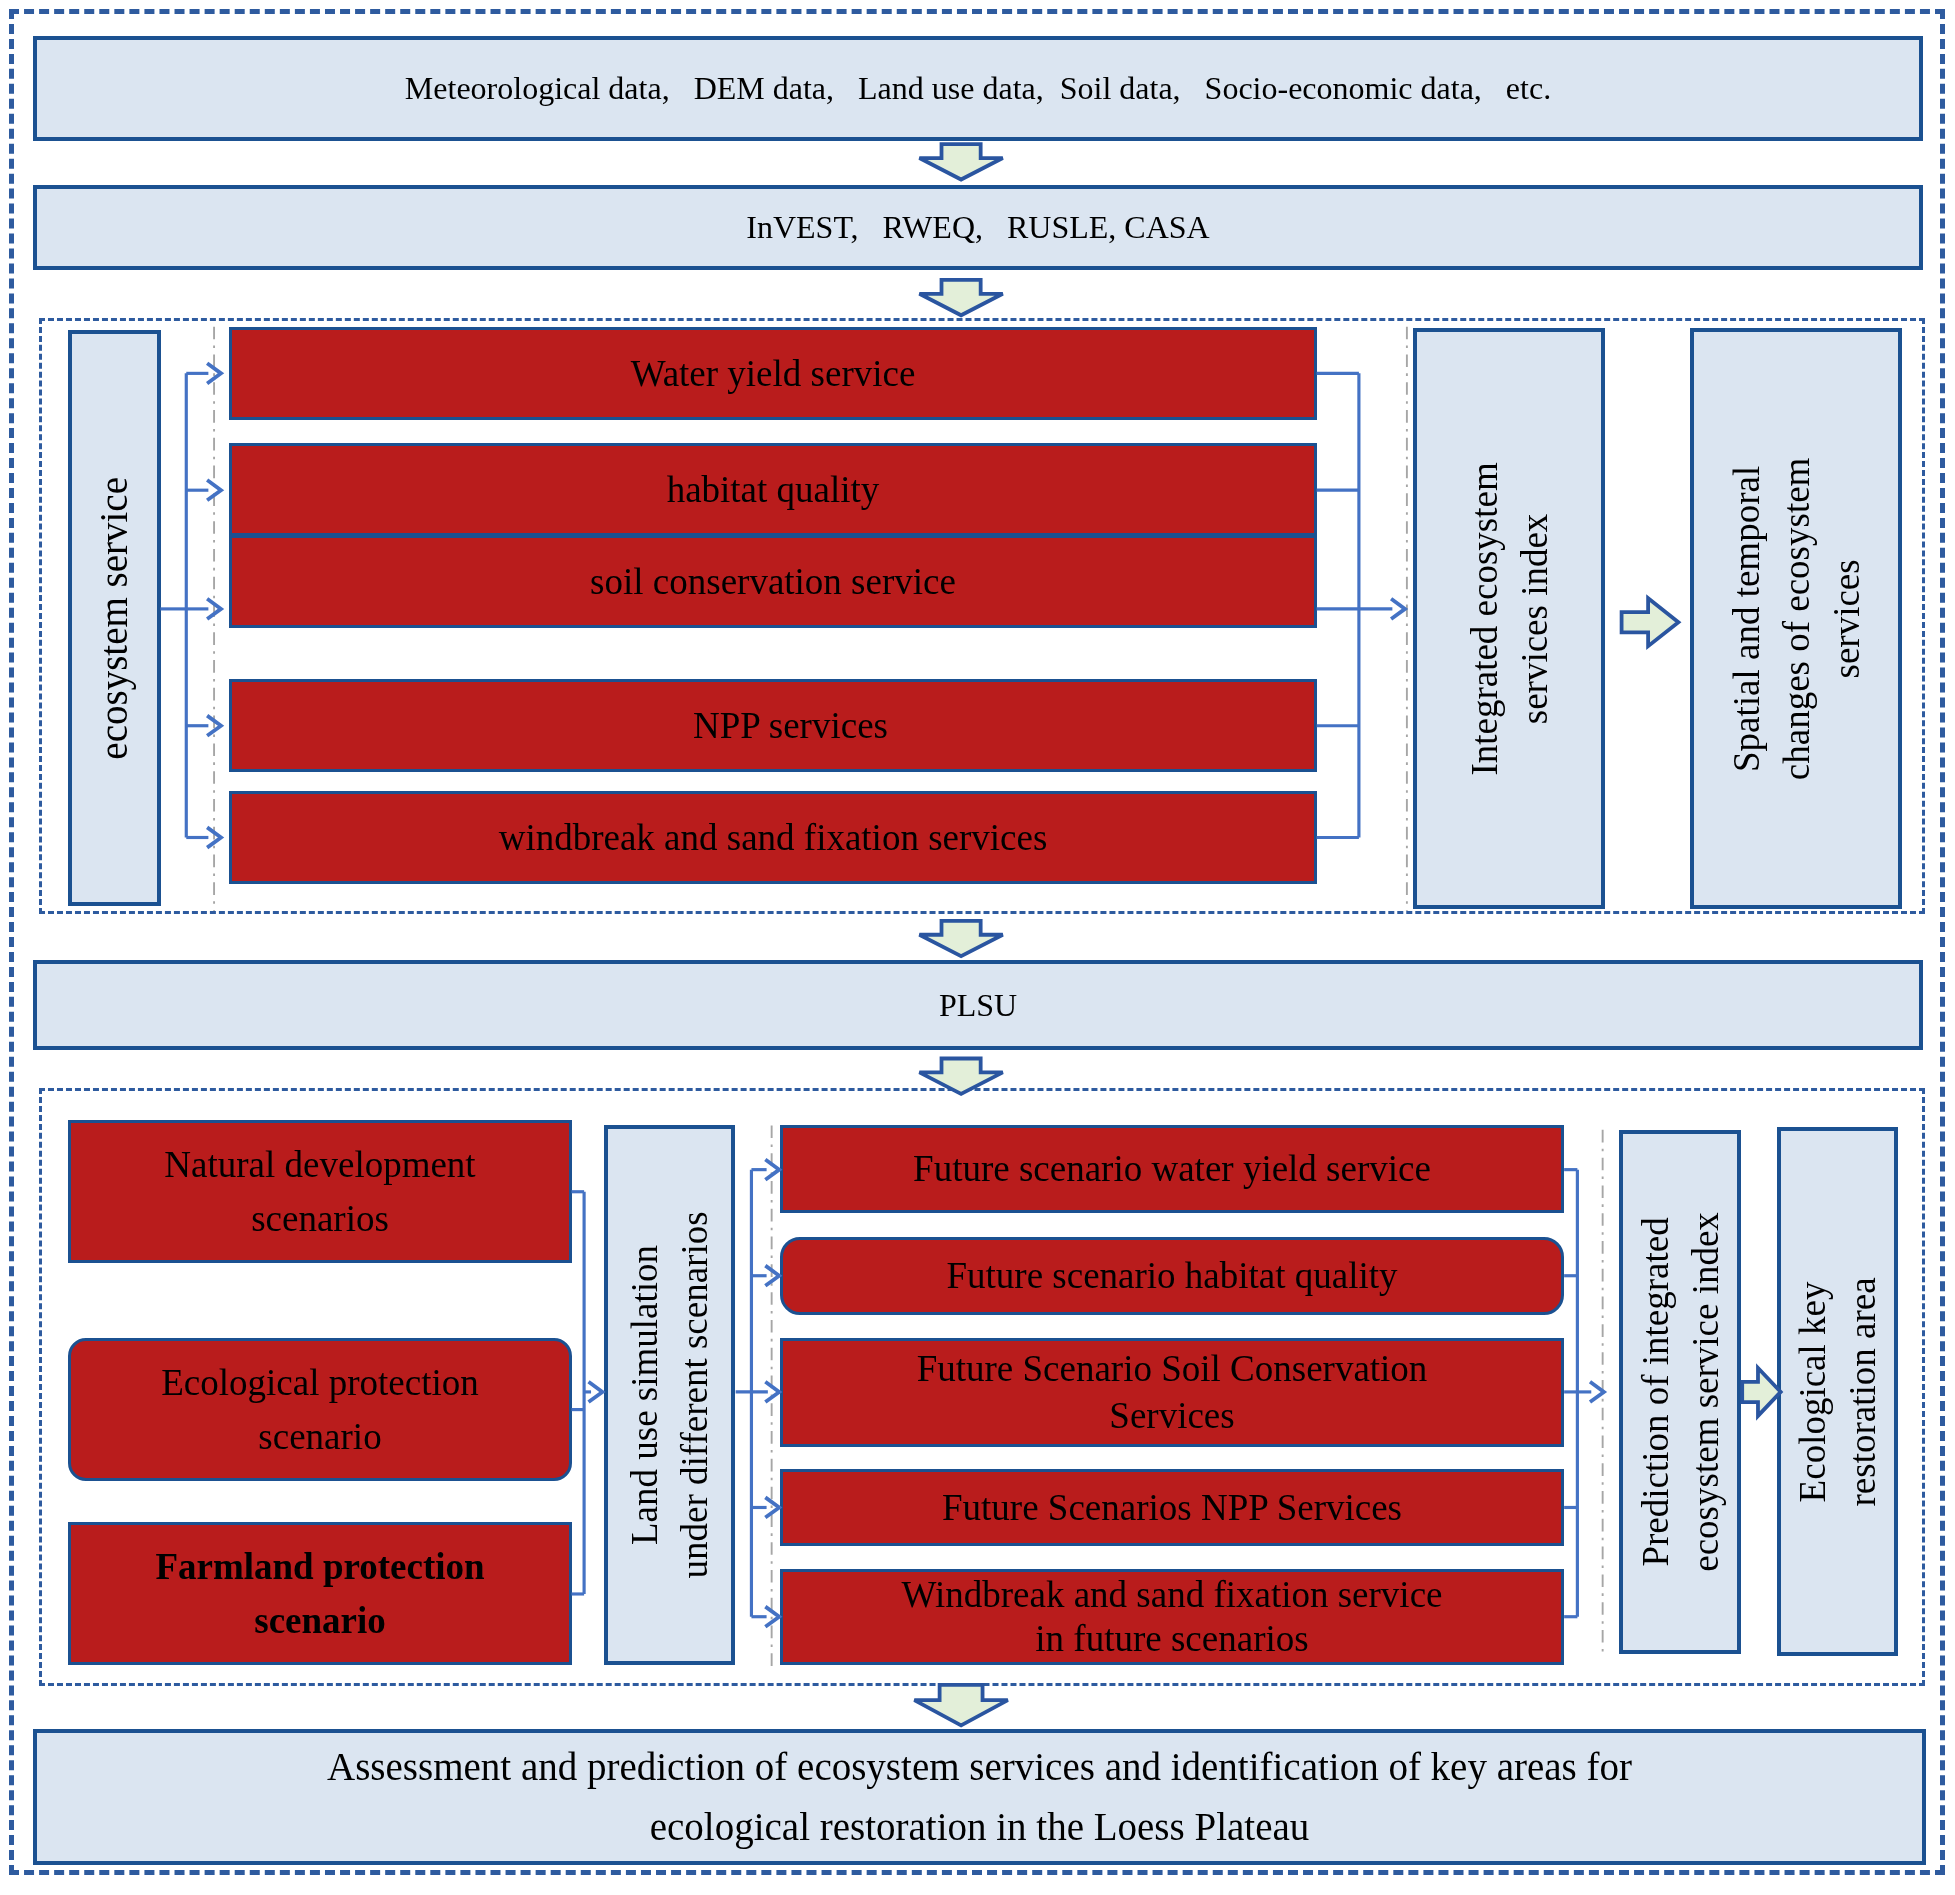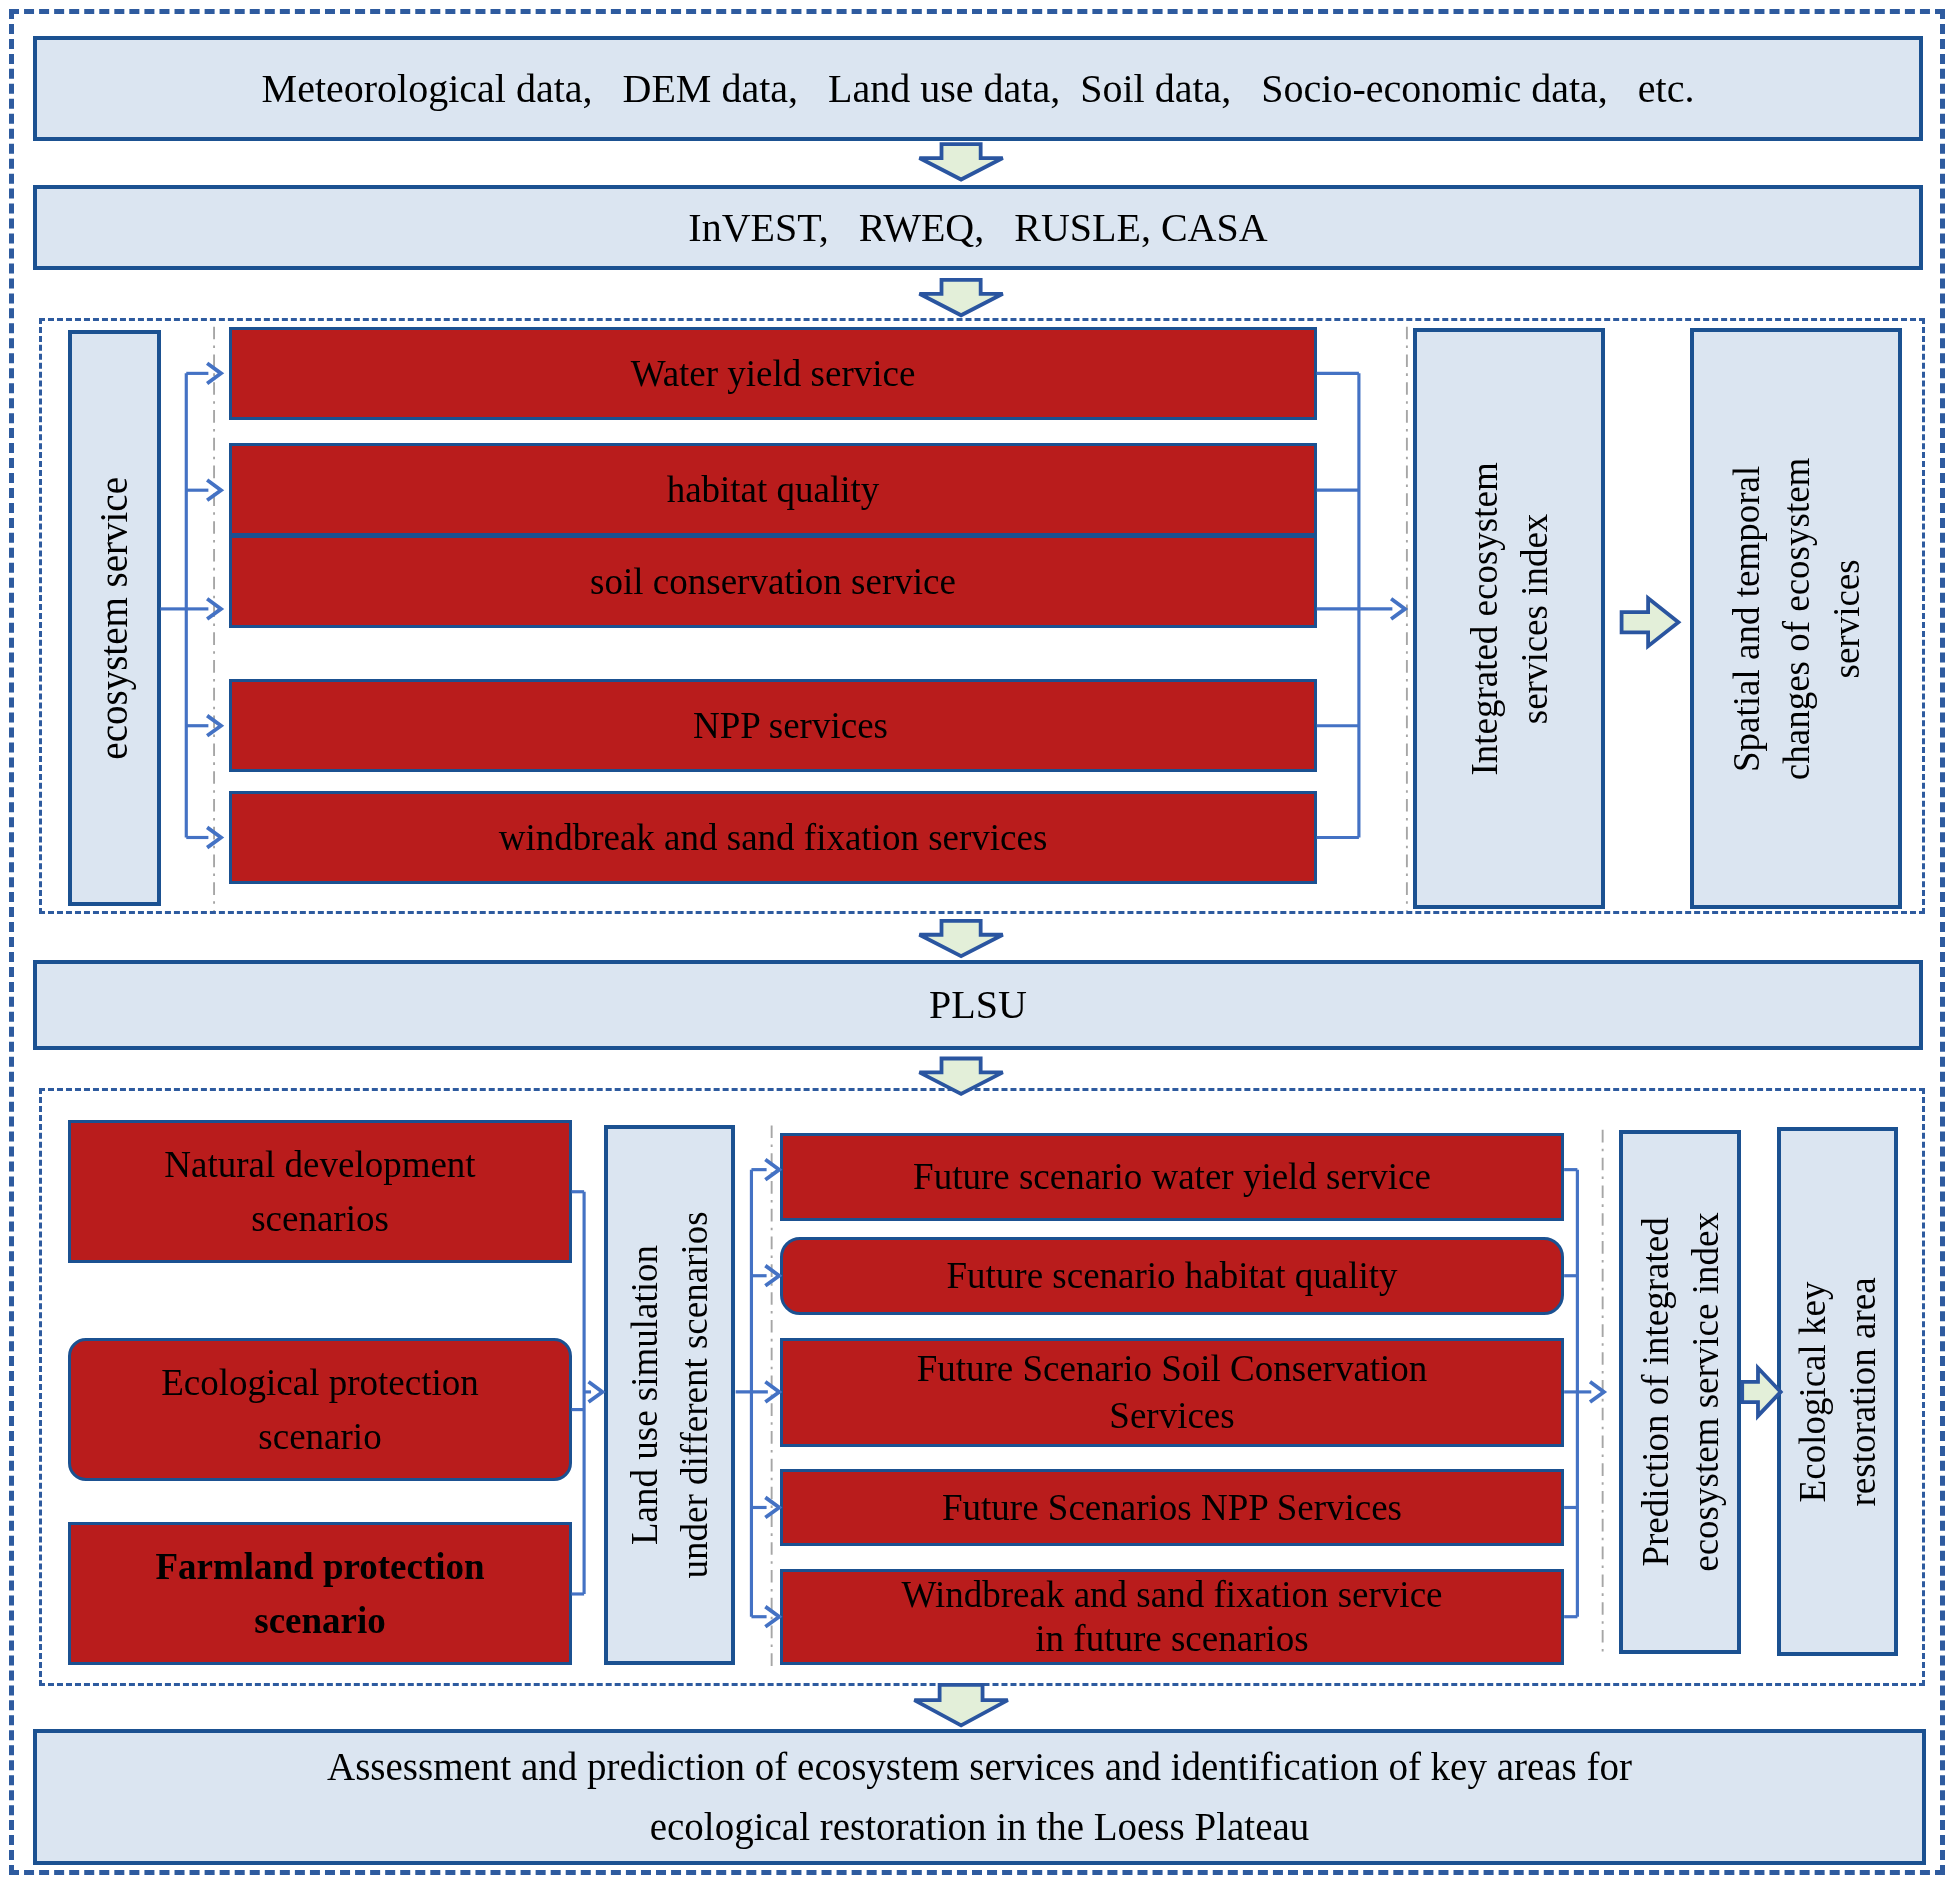--- a/index.html
+++ b/index.html
@@ -6,21 +6,21 @@
   #canvas{
     position:relative;width:1955px;height:1896px;background:#ffffff;
     font-family:"Liberation Serif","DejaVu Serif",serif;color:#000;
   }
   .abs{position:absolute;box-sizing:border-box;}
   .box{
     background:#dbe5f1;border:4.4px solid #1b5191;
     display:flex;align-items:center;justify-content:center;text-align:center;
   }
   .green{background:#b91c1c;border:3.8px solid #1b5191;}
-  .rowtext{font-size:40px;white-space:pre-wrap;line-height:1.2;}
+  .rowtext{font-size:32px;white-space:pre-wrap;line-height:1.2;}
   .gtext{font-size:37px;white-space:pre-line;line-height:1.45;}
   .dotted{border:3.8px dashed #2e5b9f;background:transparent;}
   .outerdotted{border:5px dashed #2e5b9f;background:transparent;}
   .vbox{overflow:visible;}
   .vtext{
     transform:rotate(-90deg);white-space:pre-line;text-align:center;
     font-size:37px;line-height:1.35;width:695px;flex:0 0 auto;
   }
   .overlay{position:absolute;left:0;top:0;pointer-events:none;}
   .conn{stroke:#4472c4;stroke-width:5;fill:none;}
@@ -93,21 +93,21 @@
   <div class="abs box green" style="left:68px;top:1522px;width:504px;height:143px;font-weight:bold;">
     <span class="gtext">Farmland protection
 scenario</span>
   </div>
 
   <div class="abs box vbox" style="left:604px;top:1125px;width:131px;height:540px;">
     <span class="vtext">Land use simulation
 under different scenarios</span>
   </div>
 
-  <div class="abs box green" style="left:780px;top:1125px;width:784px;height:88px;margin-top:8px;">
+  <div class="abs box green" style="left:780px;top:1125px;width:784px;height:88px;">
     <span class="gtext">Future scenario water yield service</span>
   </div>
   <div class="abs box green" style="left:780px;top:1237px;width:784px;height:78px;border-radius:20px;">
     <span class="gtext">Future scenario habitat quality</span>
   </div>
   <div class="abs box green" style="left:780px;top:1338px;width:784px;height:109px;">
     <span class="gtext" style="line-height:1.25;">Future Scenario Soil Conservation
 Services</span>
   </div>
   <div class="abs box green" style="left:780px;top:1569px;width:784px;height:96px;">

